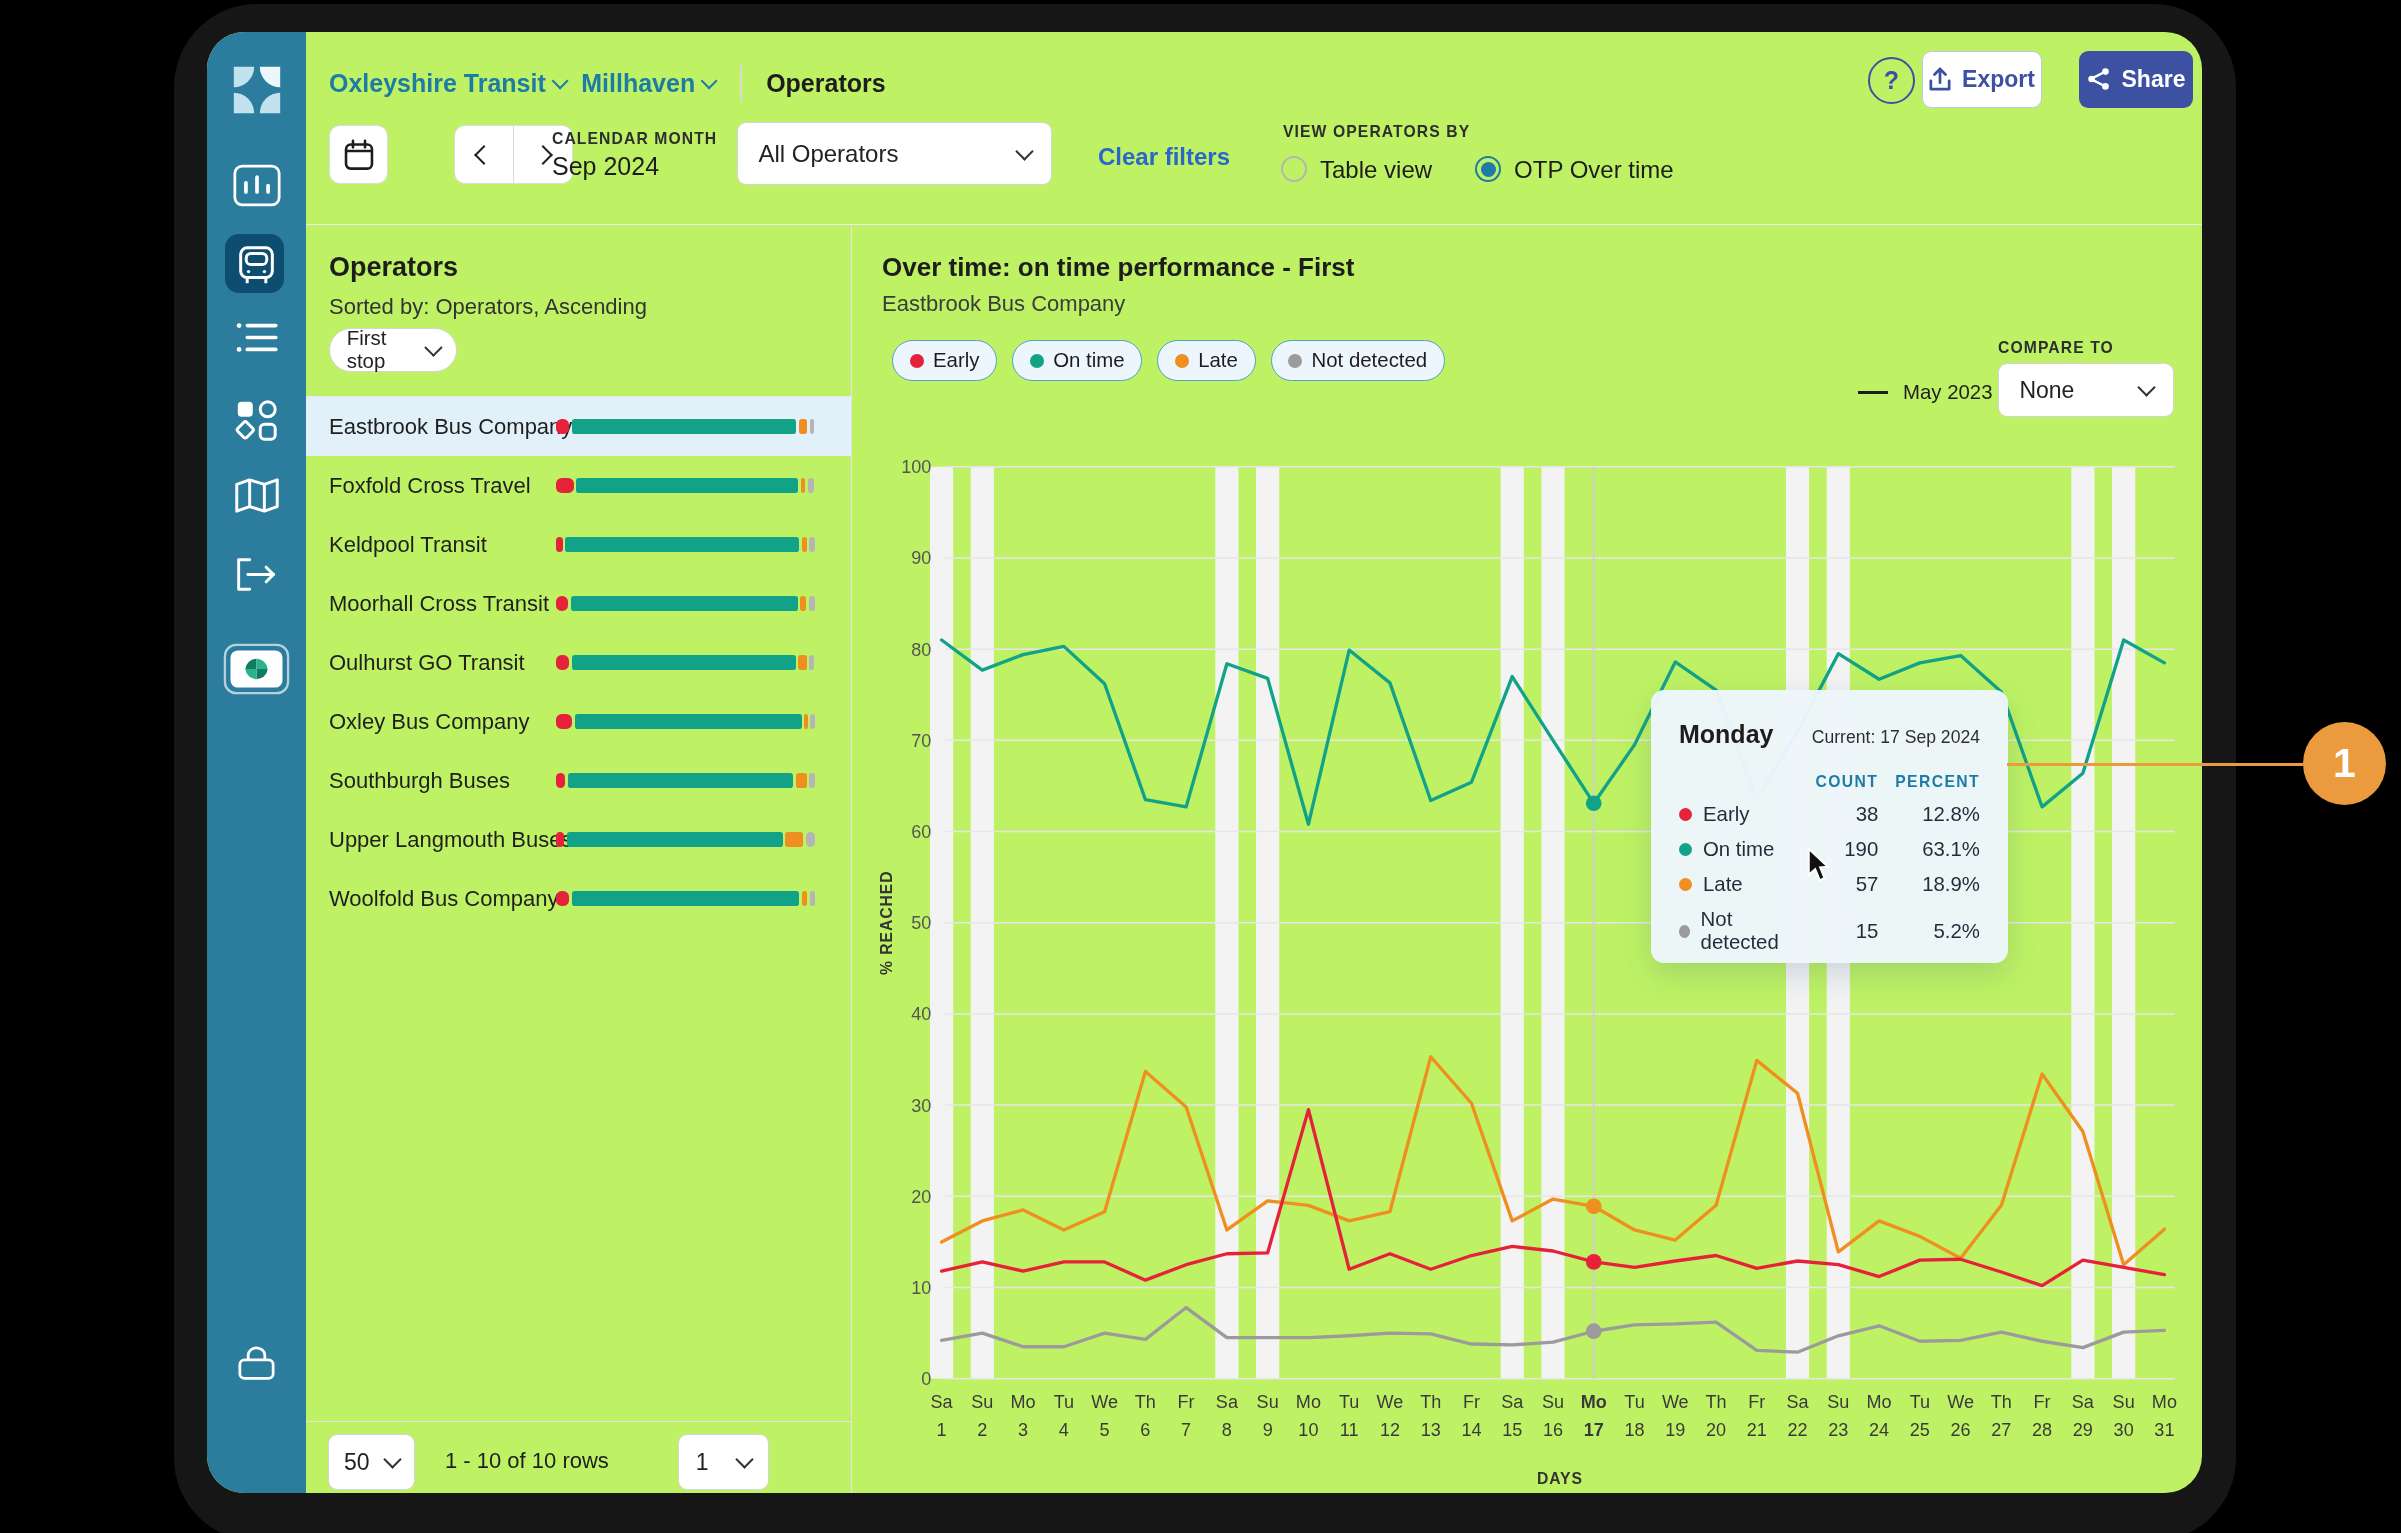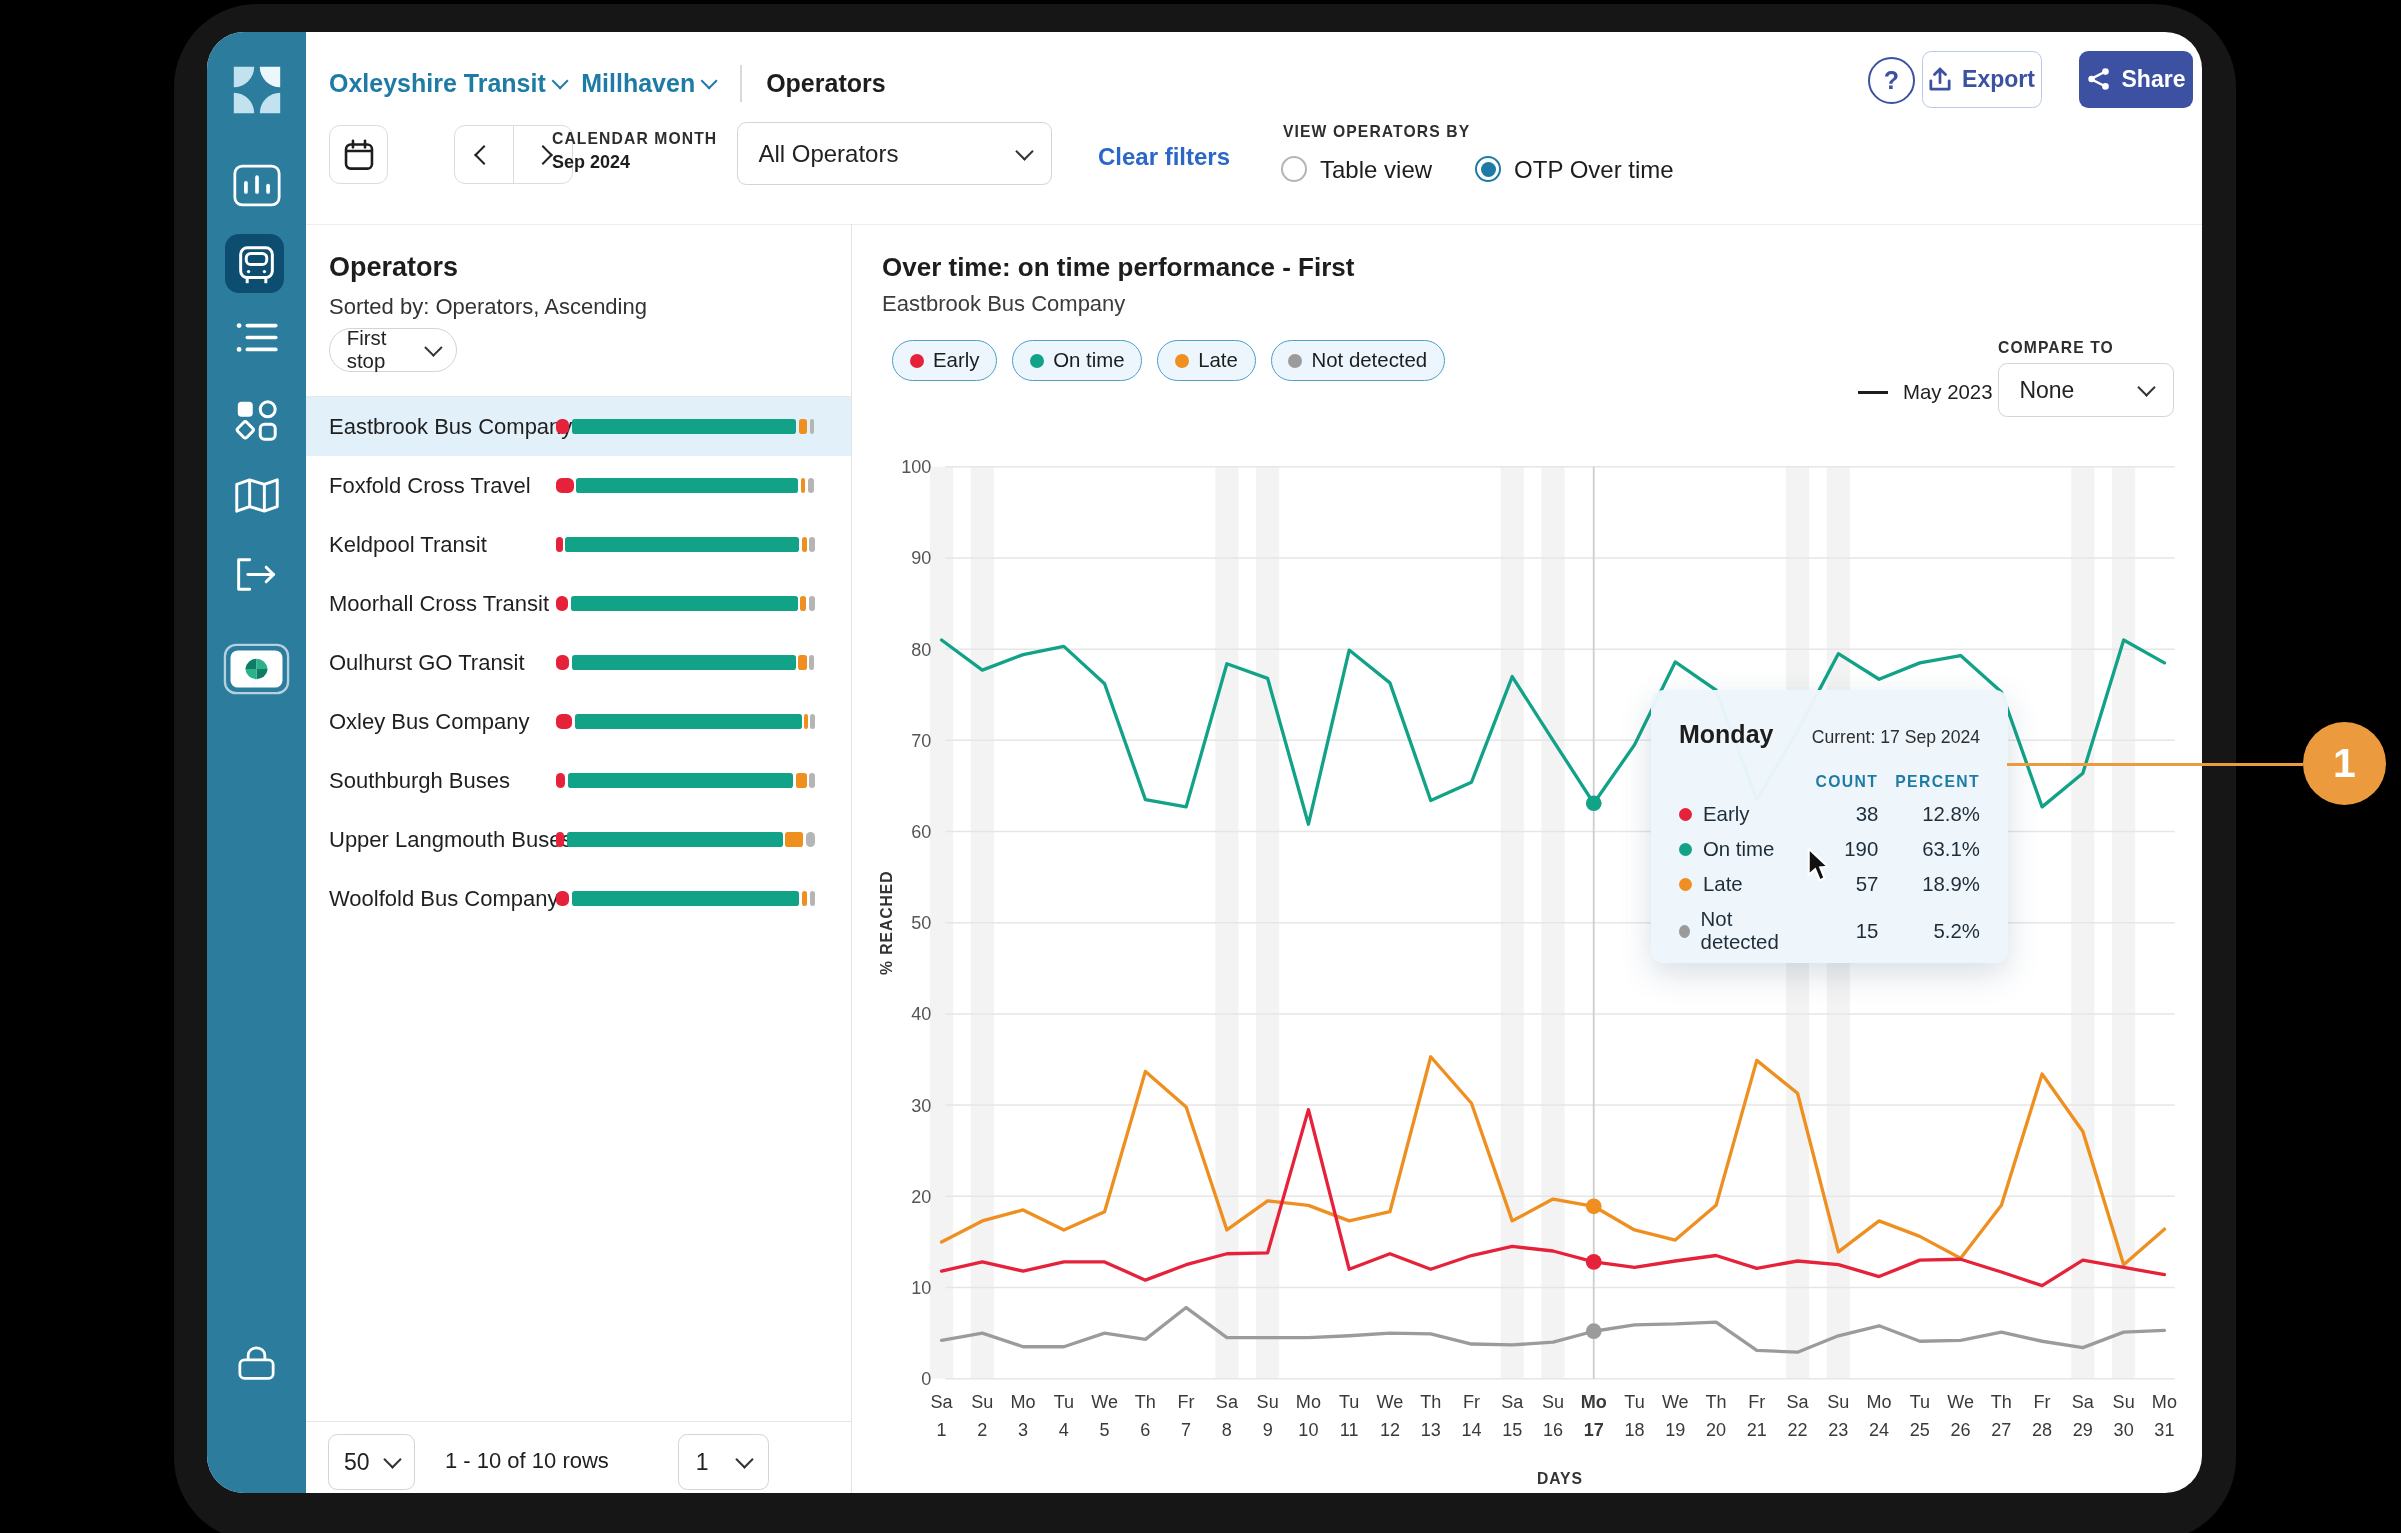--- a/index.html
+++ b/index.html
@@ -1,20 +1,20 @@
 <!DOCTYPE html>
 <html style="font-size:15px"><head>
 <meta charset="utf-8">
 <style>
   html,body{margin:0;padding:0;background:#000;}
   .stage{position:relative;width:2401px;height:1534px;background:#000;overflow:hidden;
          font-family:"Liberation Sans",sans-serif;color:#222;}
   .device-frame{position:absolute;left:174px;top:3.7px;width:2062px;height:1537px;
                 background:#161616;border-radius:83px;}
-  .window{position:absolute;left:207px;top:32px;width:1995px;height:1461px;background:#ffffff;
+  .window{position:absolute;left:207px;top:32px;width:1995px;height:1461px;background:#bef264;
           border-radius:37px;overflow:hidden;}
   
   .sidebar{position:absolute;left:0;top:0;width:99px;height:100%;background:#2b7c9d;}
   .sb-item{position:absolute;left:0;width:99px;display:flex;justify-content:center;}
   .sb-active-bg{position:absolute;left:17.6px;top:202px;width:59px;height:59px;background:#0d4d6f;border-radius:14px;}
   
   .breadcrumbs{position:absolute;left:122px;top:33px;display:flex;align-items:center;gap:15px;
                font-size:25px;font-weight:bold;color:#1e7ba6;}
   .crumb{display:flex;align-items:center;gap:8.3px;cursor:pointer;}
   .chev{width:10.2px;height:10.2px;border-right:2.3px solid #1e7ba6;border-bottom:2.3px solid #1e7ba6;
@@ -33,21 +33,21 @@
             display:flex;align-items:center;justify-content:center;box-sizing:border-box;}
   .nav-group{position:absolute;left:247px;top:93px;width:119px;height:59px;border:1.9px solid #dcdcdc;
              border-radius:11px;display:flex;box-sizing:border-box;background:#fff;}
   .nav-half{flex:1;display:flex;align-items:center;justify-content:center;cursor:pointer;}
   .nav-half:first-child{border-right:1.9px solid #dcdcdc;}
   .chev-l,.chev-r{width:12px;height:12px;border-left:2.8px solid #222;border-bottom:2.8px solid #222;}
   .chev-l{transform:rotate(45deg);}
   .chev-r{transform:rotate(225deg);}
   .micro-label{font-size:15.7px;letter-spacing:1.1px;color:#2e2e2e;font-weight:bold;}
   .cal-label{position:absolute;left:345px;top:98px;}
-  .cal-month{position:absolute;left:345px;top:120px;font-size:18px;font-weight:bold;color:#1d1d1d;}
+  .cal-month{position:absolute;left:345px;top:120px;font-size:25px;font-weight:normal;color:#1d1d1d;}
   .select{border:1.9px solid #d4d4d4;border-radius:9.3px;background:#fff;display:flex;align-items:center;
           justify-content:space-between;padding:0 20.4px;box-sizing:border-box;font-size:24px;color:#222;cursor:pointer;}
   .sel-chev{width:11px;height:11px;border-right:2.3px solid #333;border-bottom:2.3px solid #333;
             transform:rotate(45deg);margin-top:-4.6px;}
   .sel-operators{position:absolute;left:530px;top:90px;width:315px;height:63px;}
   .clear-filters{position:absolute;left:891px;top:111px;font-size:24px;font-weight:bold;color:#2b66c9;cursor:pointer;}
   .viewby-label{position:absolute;left:1076px;top:91px;}
   .radios{position:absolute;left:1074px;top:124px;display:flex;gap:43px;align-items:center;font-size:24px;color:#1d1d1d;}
   .radio{display:flex;align-items:flex-start;gap:13px;cursor:pointer;}
   .radio-circle{width:26px;height:26px;border-radius:50%;border:2.3px solid #b5b5b5;box-sizing:border-box;}

